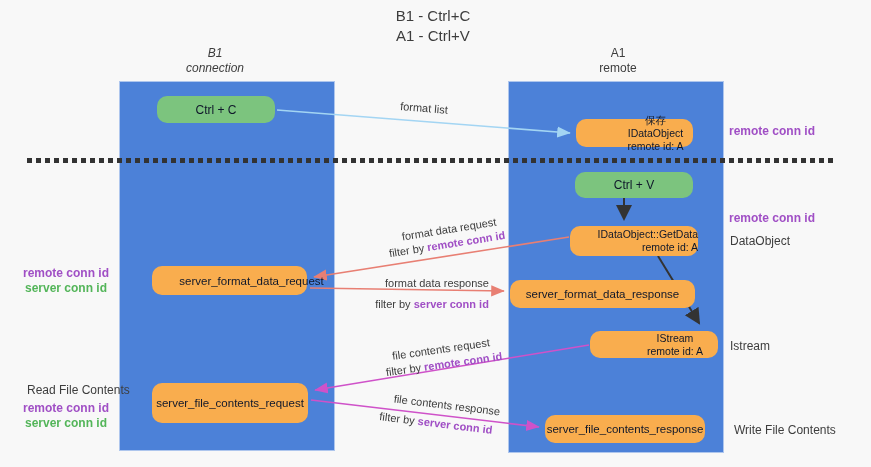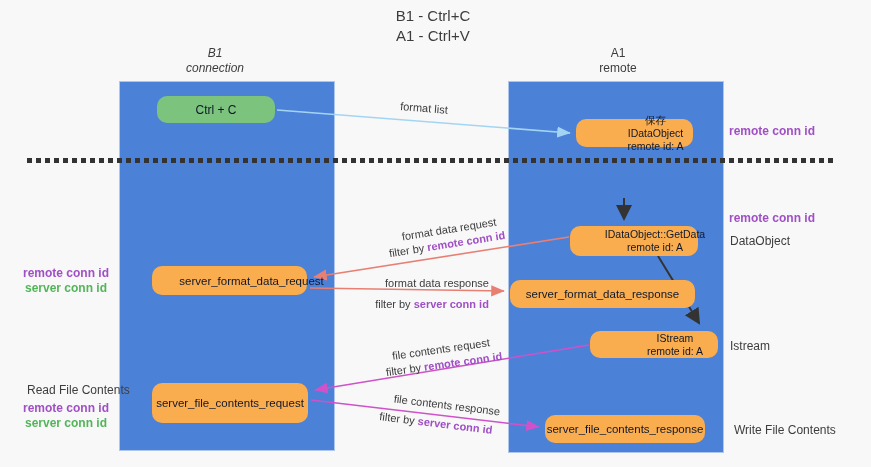--- a/index.html
+++ b/index.html
@@ -78,22 +78,25 @@
 
   <div class="node green" style="left:157px;top:96px;width:118px;height:27px;">
     <div>Ctrl + C</div>
   </div>
 
   <div class="node orange two" style="left:576px;top:119px;width:117px;height:28px;">
     <div>保存IDataObject</div>
     <div>remote id: A</div>
   </div>
 
+  <div class="node green" style="left:575px;top:172px;width:118px;height:26px;">
+    <div>Ctrl + V</div>
+  </div>
 
-  <div class="node orange two" style="left:570px;top:226px;width:128px;height:30px;">
+  <div class="node orange two" style="left:570px;top:226px;width:128px;height:30px;align-items:flex-end;">
     <div>IDataObject::GetData</div>
     <div>remote id: A</div>
   </div>
 
   <div class="node orange two" style="left:590px;top:331px;width:128px;height:27px;">
     <div>IStream</div>
     <div>remote id: A</div>
   </div>
 
   <div class="node orange one" style="left:152px;top:266px;width:155px;height:29px;padding-left:44px;">

